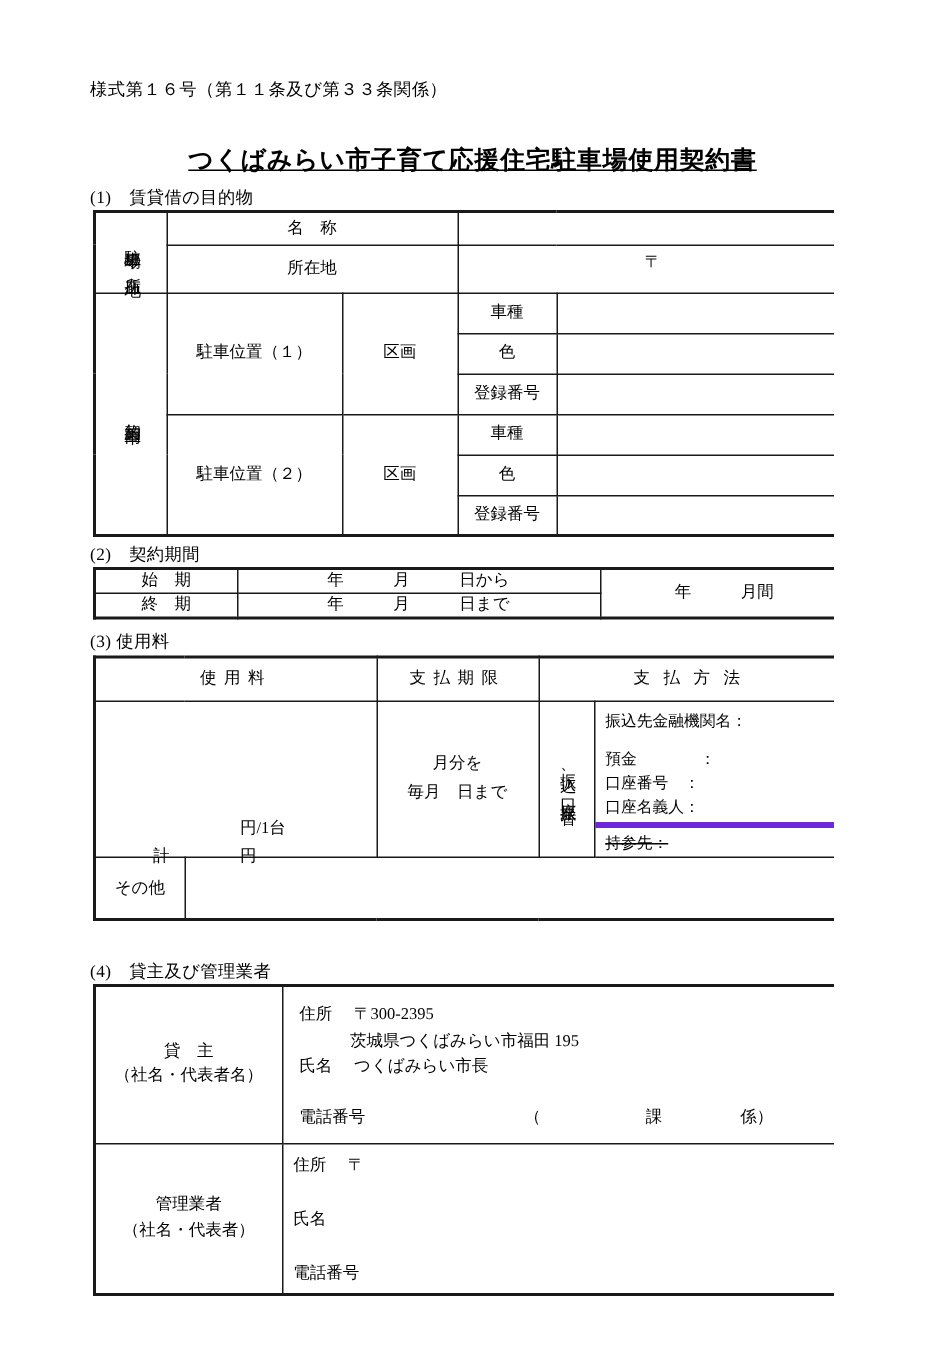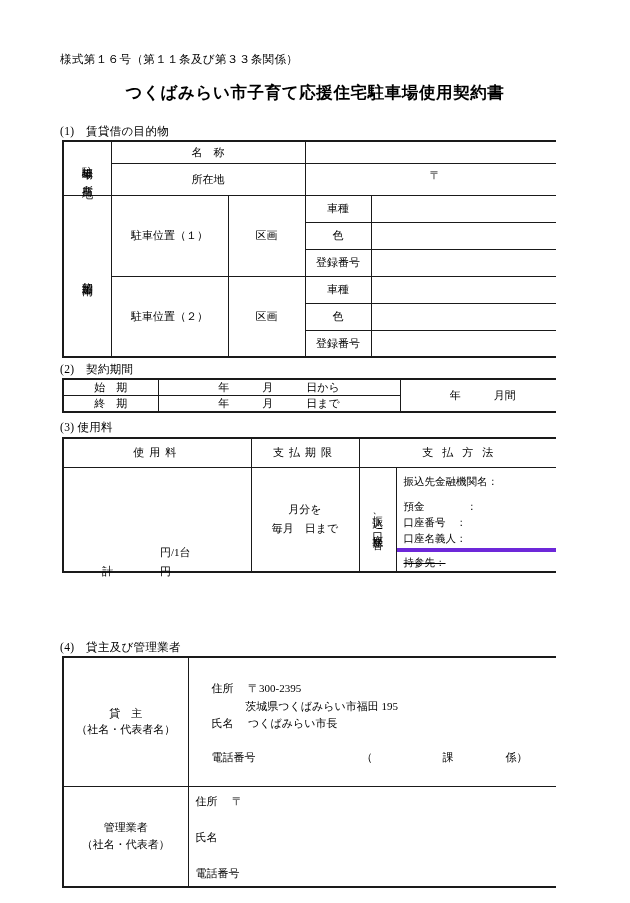--- a/index.html
+++ b/index.html
@@ -28,27 +28,28 @@
     position: absolute;
     left: 60px;
     top: 52px;
     font-size: 11.5px;
     letter-spacing: 0.4px;
     white-space: nowrap;
   }
   .doc-title {
     position: absolute;
     left: 0;
-    top: 82px;
+    top: 96px;
     width: 630px;
     text-align: center;
     font-size: 16.5px;
     font-weight: bold;
     letter-spacing: 0.6px;
     white-space: nowrap;
+    text-decoration: underline;
   }
 
   
   .sec-label {
     position: absolute;
     font-size: 11.5px;
     letter-spacing: 0.3px;
     white-space: nowrap;
   }
 
@@ -301,39 +302,43 @@
                 <td style="border:none; vertical-align:top; padding:0;">
                   <div class="bank-box" style="padding-top:3px;">
                     <span class="carry">持参先：</span>
                   </div>
                 </td>
               </tr>
             </tbody>
           </table>
         </td>
       </tr>
+      <tr style="height:42px;">
+        <td>その他</td>
+        <td colspan="4" class="l pad-l"></td>
+      </tr>
     </tbody>
   </table>
 
   <div class="sec-label" style="left:60px; top:640px;">(4)　貸主及び管理業者</div>
 
   <table class="grid" style="left:62px; top:656px; width:503px;">
     <colgroup>
       <col style="width:125px">
       <col style="width:378px">
     </colgroup>
     <tbody>
       <tr style="height:88px;">
         <td>
           <div class="label-2l">
             <div>貸　主</div>
             <div>（社名・代表者名）</div>
           </div>
         </td>
-        <td style="vertical-align:top; padding:16px;">
+        <td style="vertical-align:top; padding:4px;">
           <div class="party-inner">
             <div class="nowrap">
               <span>住所</span>
               <span style="display:inline-block;width:9px;"></span>
               <span>〒300-2395</span>
             </div>
             <div class="nowrap">
               <span class="indent"></span>
               <span>茨城県つくばみらい市福田 195</span>
             </div>

